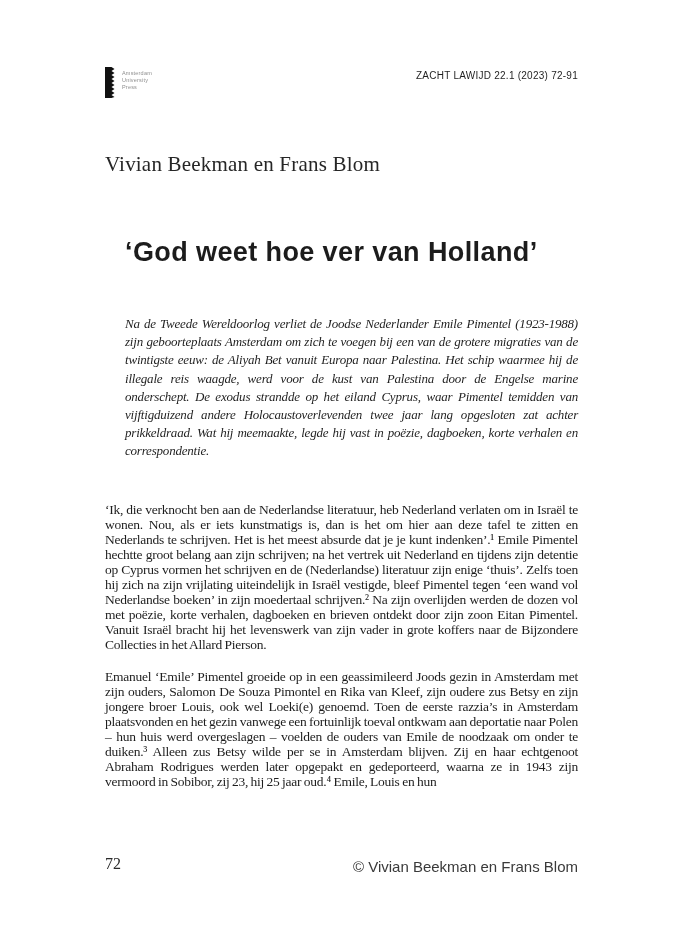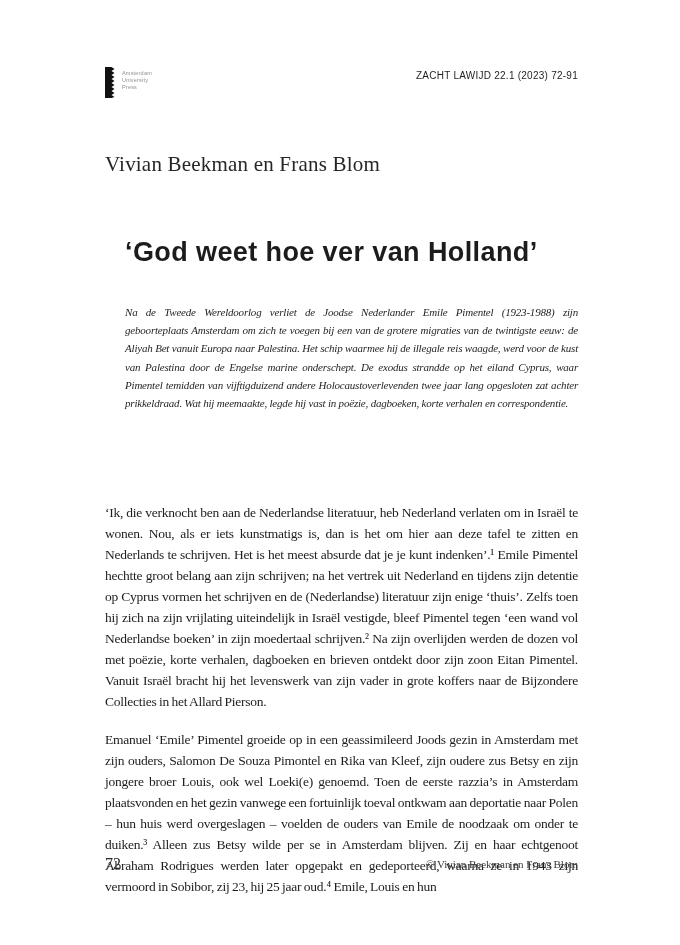--- a/index.html
+++ b/index.html
@@ -69,59 +69,59 @@
     top: 257px;
     right: 95px;
     font-style: italic;
     font-size: 16.5px;
     line-height: 21px;
     color: #1f1f1f;
   }
   .abstract {
     position: absolute;
     left: 125px;
-    top: 303px;
+    top: 315px;
     width: 453px;
     font-style: italic;
-    font-size: 11px;
+    font-size: 13px;
     line-height: 18.2px;
     letter-spacing: -0.2px;
     text-align: justify;
     color: #1f1f1f;
   }
 
   
   .body-text {
     position: absolute;
     left: 105px;
     top: 502px;
     width: 473px;
     font-size: 13.5px;
-    line-height: 21px;
+    line-height: 15px;
     letter-spacing: -0.25px;
     word-spacing: -0.6px;
     text-align: justify;
     color: #1d1d1d;
   }
   .body-text p { margin: 0 0 17px 0; }
 
   
   .page-number {
     position: absolute;
     left: 105px;
     top: 855px;
     font-size: 16px;
     color: #2a2a2a;
   }
   .copyright {
     position: absolute;
     right: 102px;
     top: 858px;
-    font-family: Liberation Serif, serif;
-    font-size: 11px;
+    font-family: Liberation Sans, sans-serif;
+    font-size: 15px;
     color: #3a3a3a;
   }
 </style>
 </head>
 <body>
 
 <div class="page">
 
   <div class="logo-block">
     <svg class="logo-mark" width="10" height="31" viewBox="0 0 10 31" aria-hidden="true">

